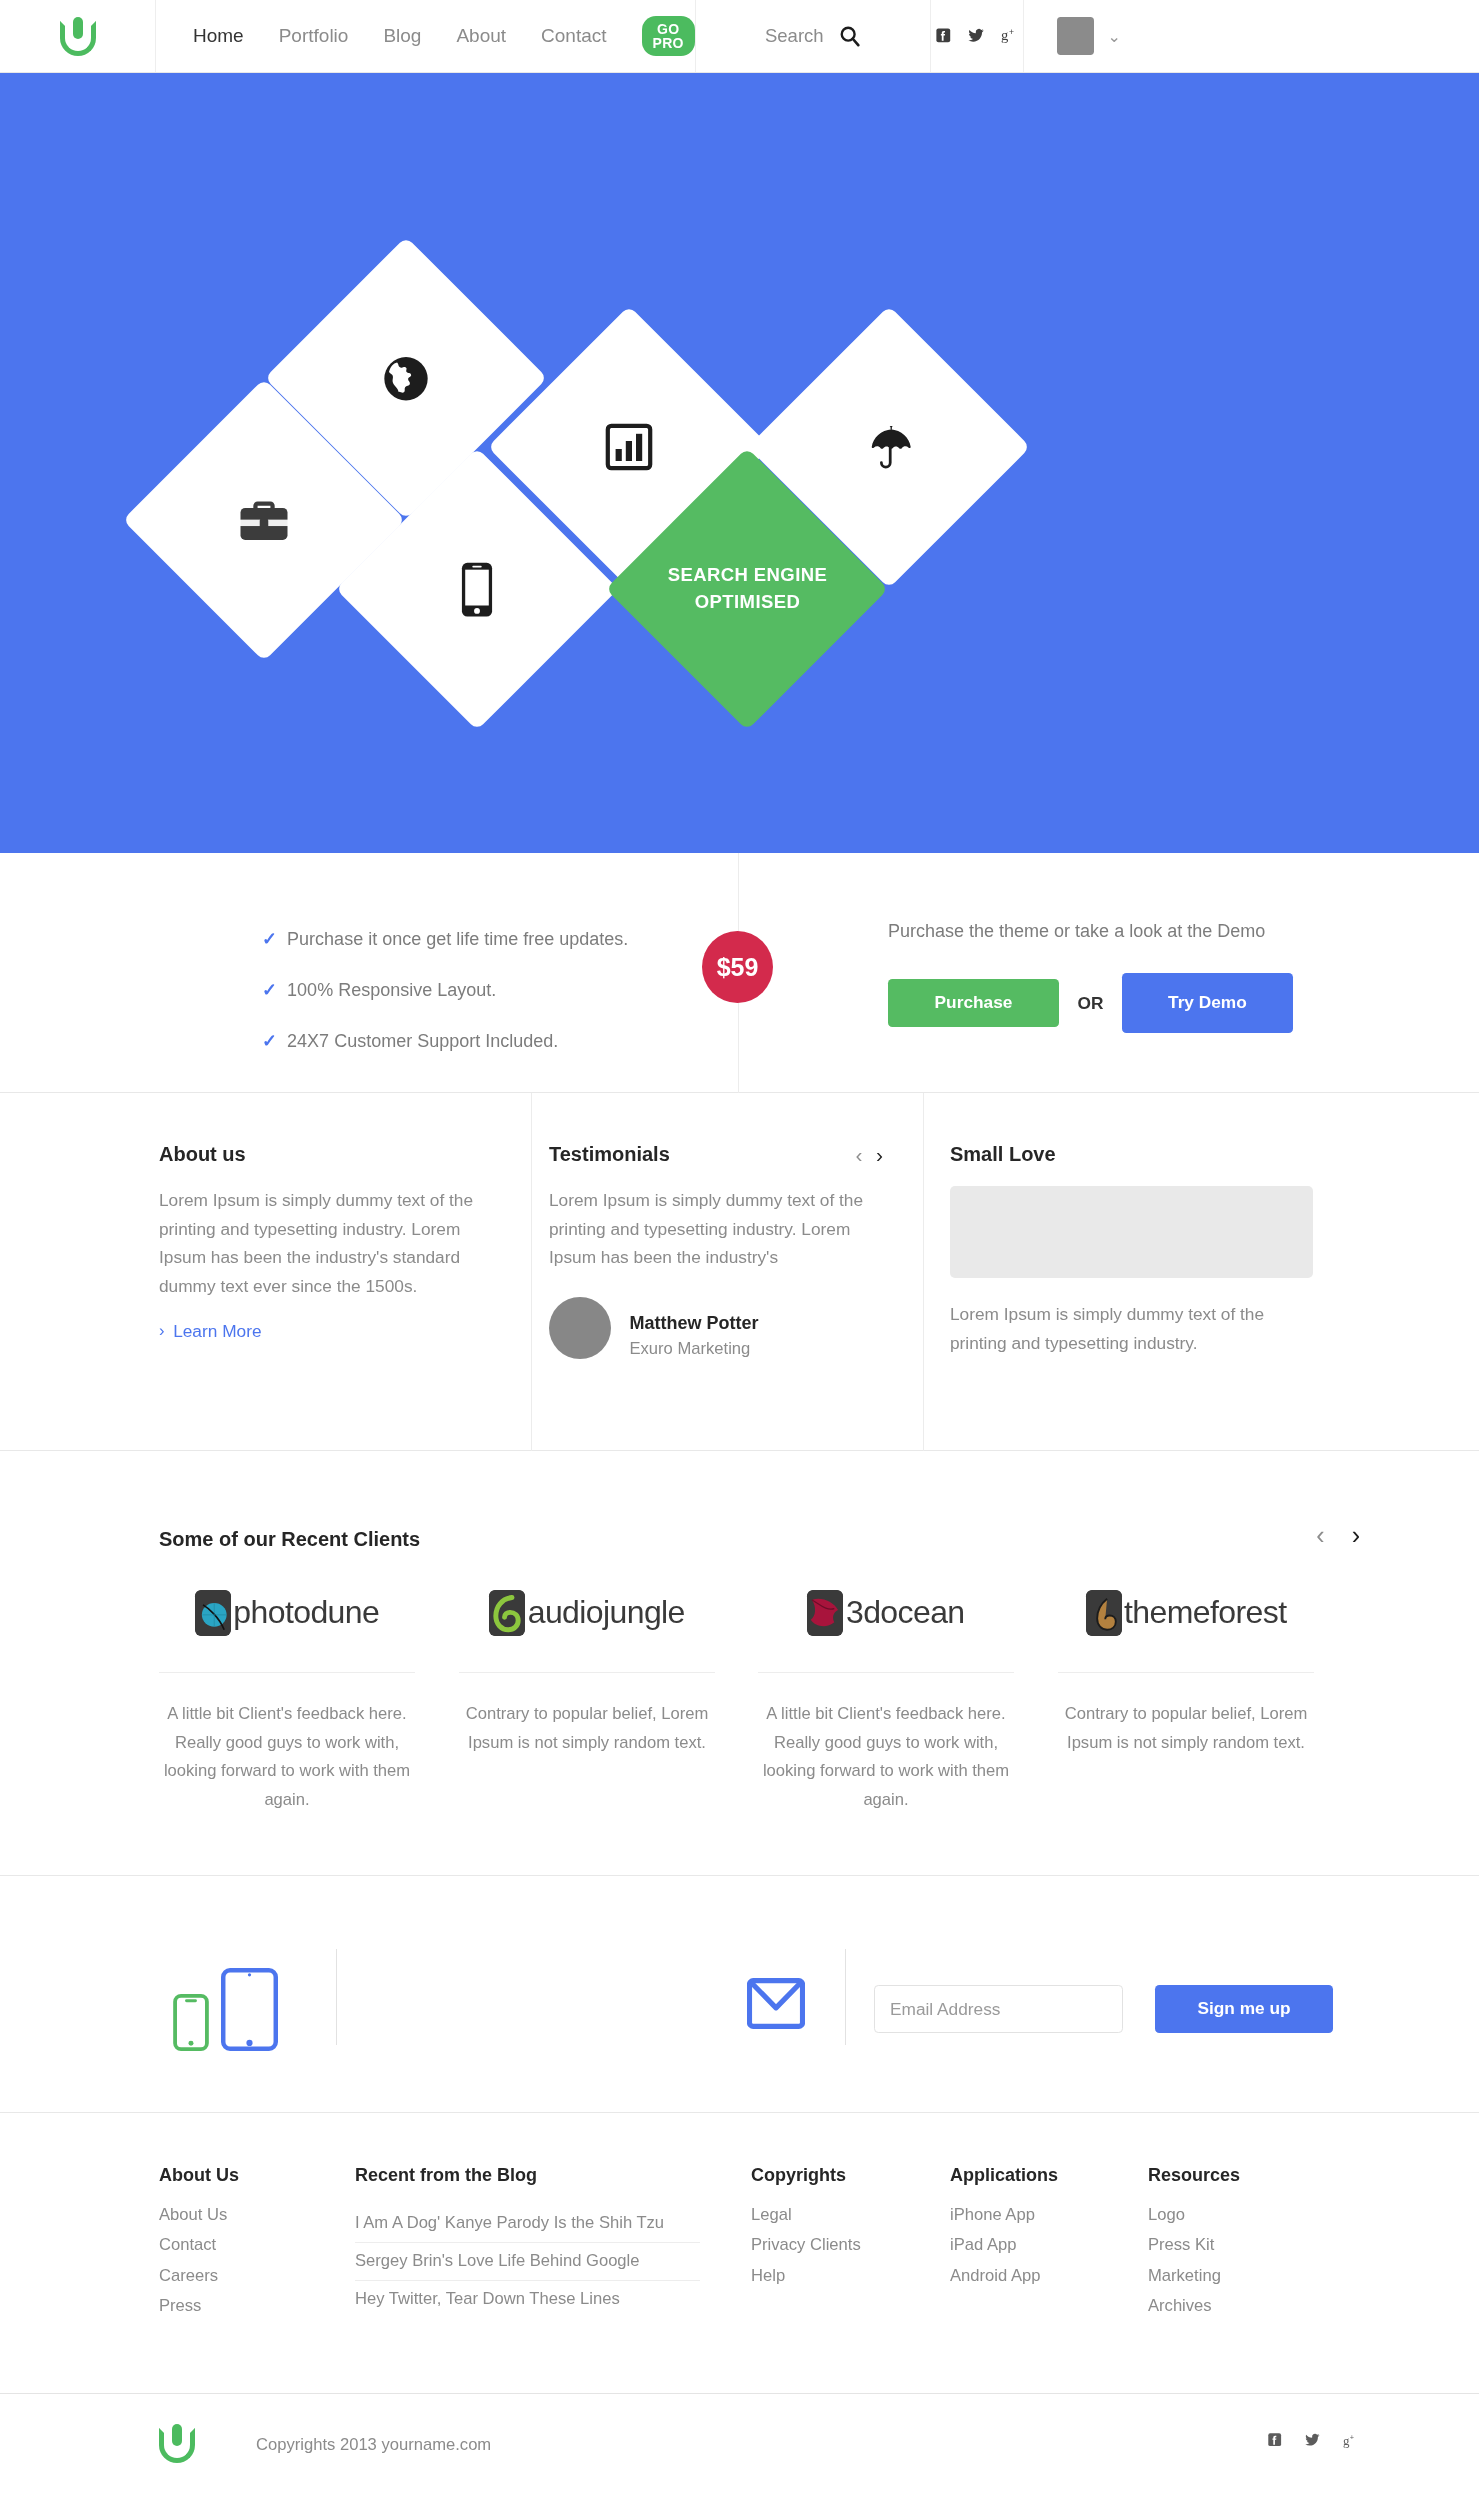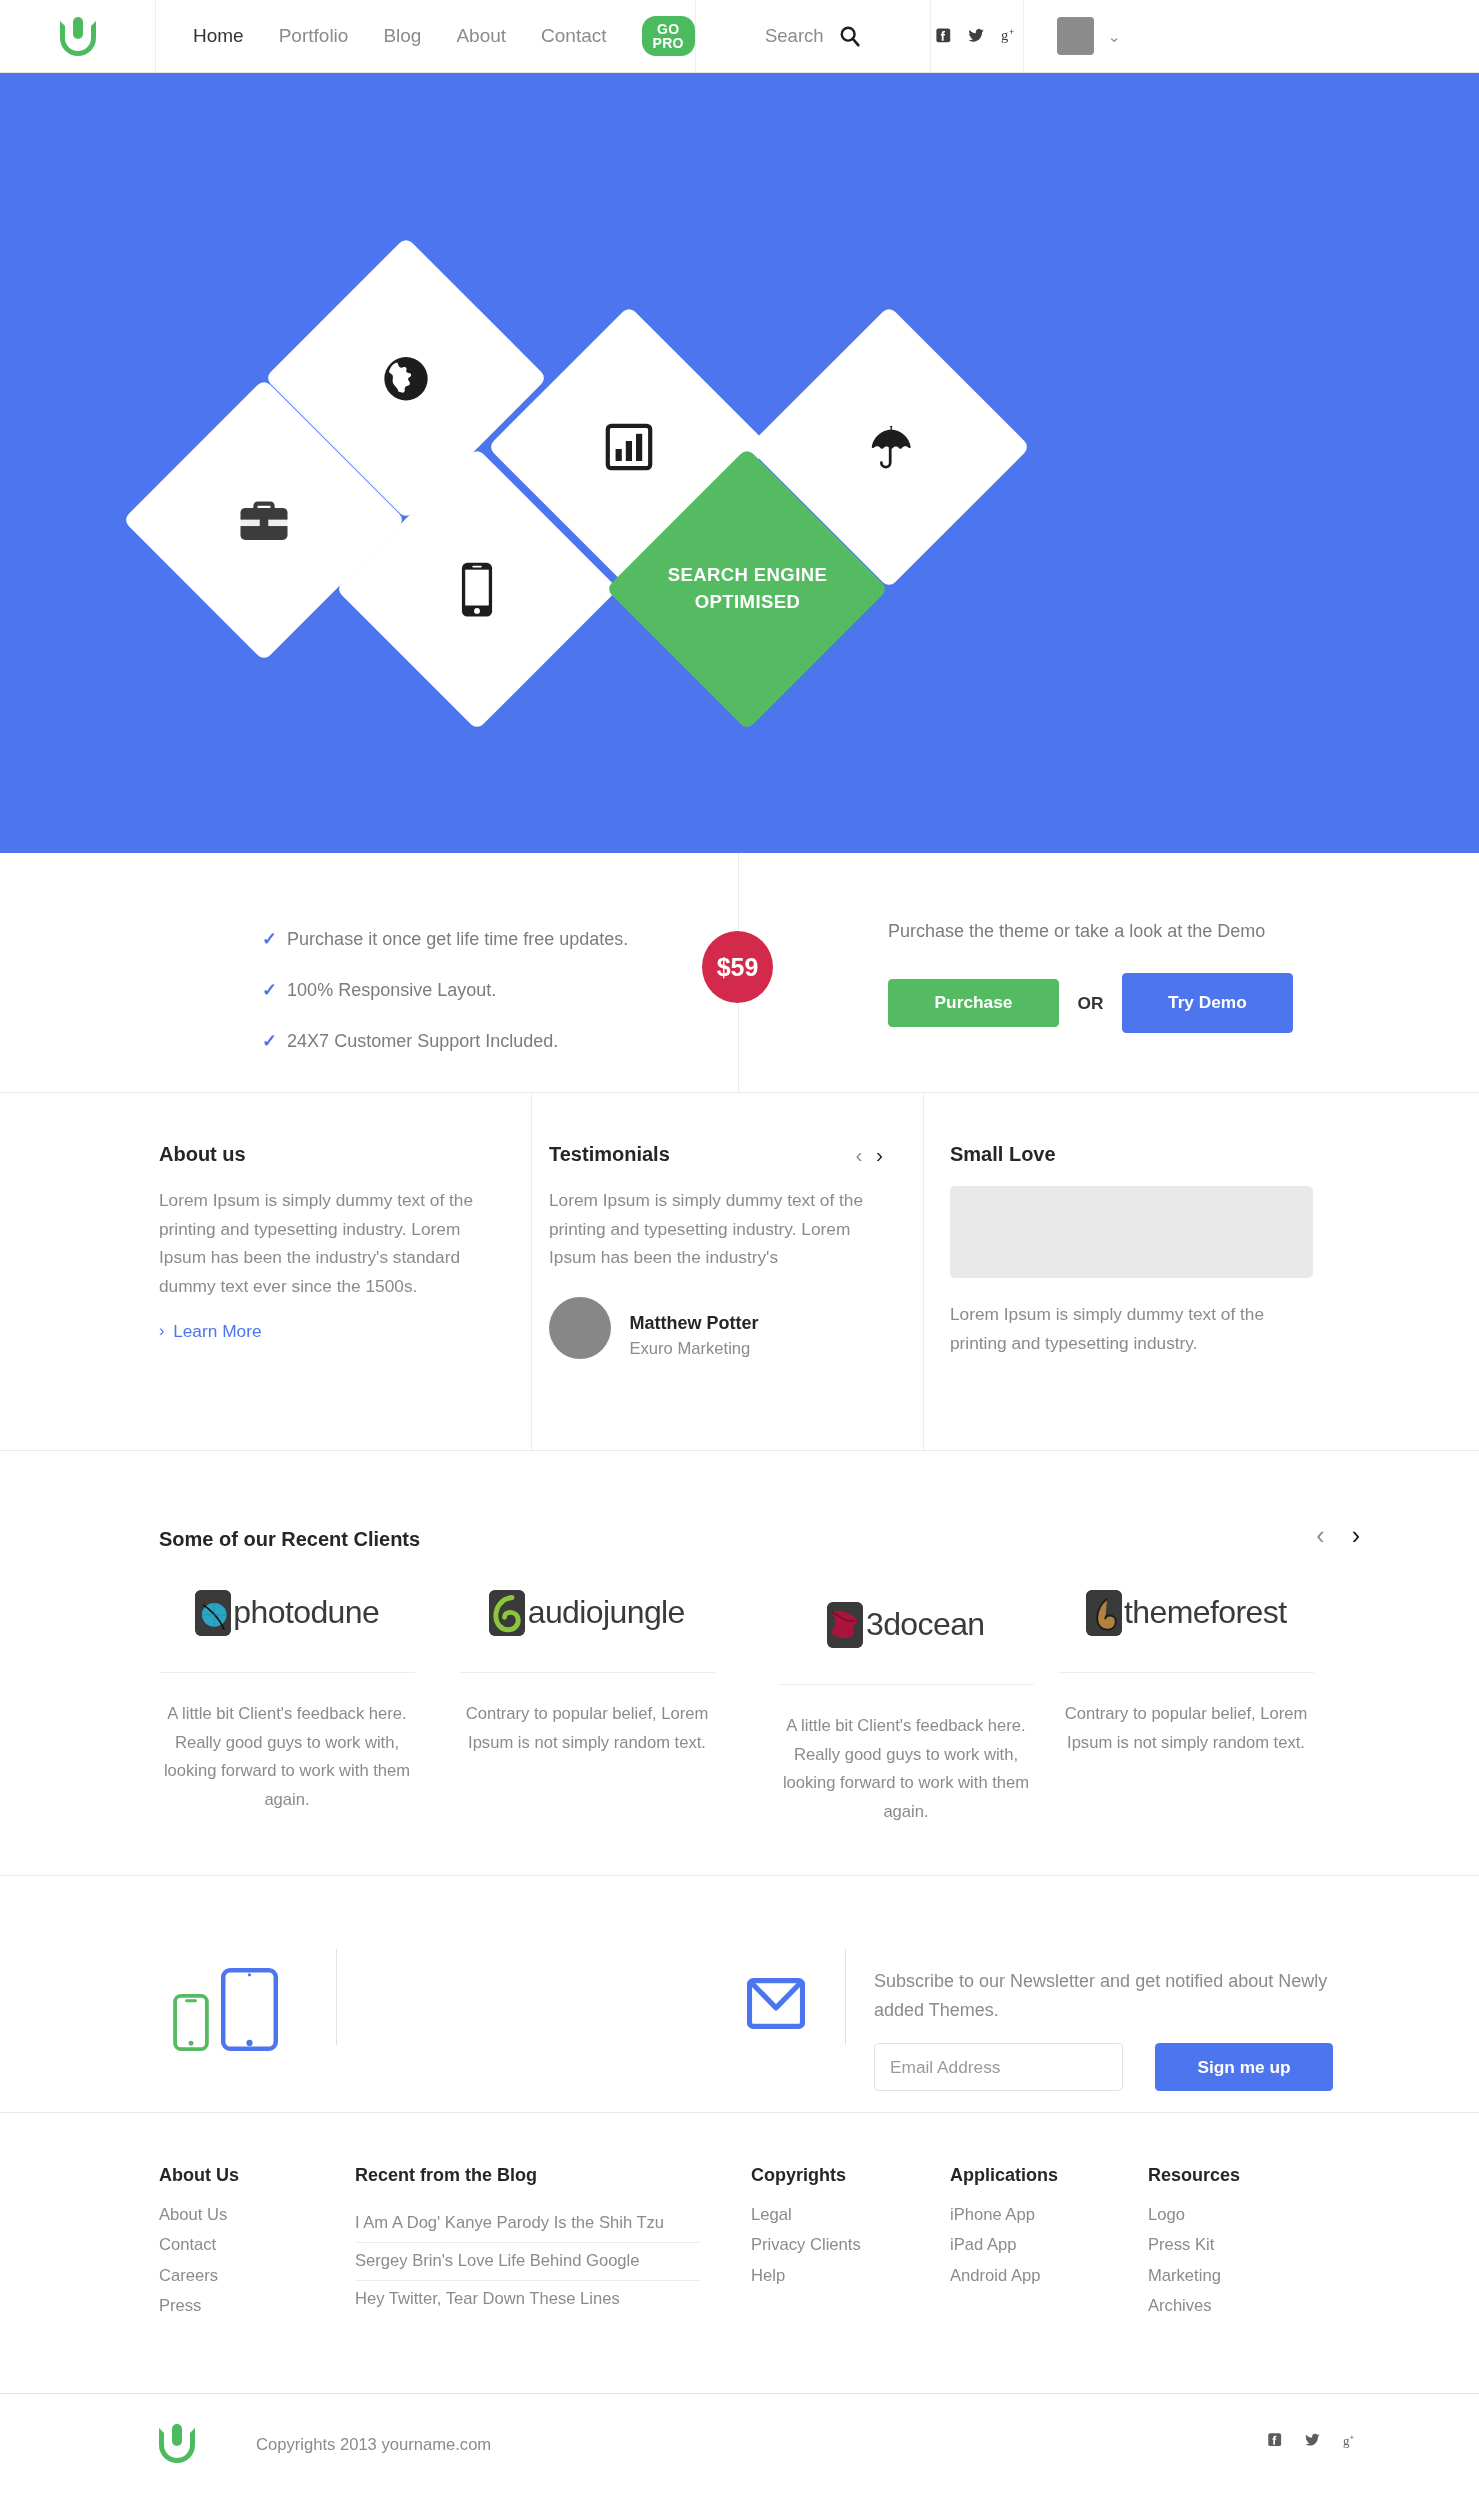--- a/index.html
+++ b/index.html
@@ -392,21 +392,21 @@
               <rect width="58" height="74" rx="10" fill="#3a3a3a"></rect>
               <path d="M37 12c-16 2-26 14-26 30 0 13 9 22 20 22 9 0 16-6 16-15 0-8-6-13-13-13-5 0-9 3-9 8" fill="none" stroke="#8cc63e" stroke-width="8" stroke-linecap="round"></path>
             </svg>
         </span>
         <span class="logo-word">audiojungle</span>
       </div>
       <div class="client-rule"></div>
       <div class="client-text">Contrary to popular belief, Lorem Ipsum is not simply random text.</div>
     </div>
 
-    <div class="client-col" style="left:758px; top:145px;margin-left:20px;">
+    <div class="client-col" style="left:758px; top:133px;">
       <div class="client-logo">
         <span class="logo-tile" style="background:#3a3a3a;">
           <svg width="36" height="46" viewBox="0 0 58 74">
               <rect width="58" height="74" rx="10" fill="#3a3a3a"></rect>
               <path d="M8 16c14-6 34 2 42 16-8 4-10 12-6 20-12 10-30 8-38-4 8-6 10-20 2-32z" fill="#a8143c"></path>
               <path d="M8 16c12 6 22 18 36 14" fill="none" stroke="#6d0d28" stroke-width="2"></path>
             </svg>
         </span>
         <span class="logo-word">3docean</span>
       </div>
@@ -454,21 +454,20 @@
 
     <div style="position:absolute; left:747px; top:102px;">
       <svg width="58" height="51" viewBox="0 0 47 41">
           <rect x="2" y="2" width="43" height="37" rx="3" fill="none" stroke="#4c75ee" stroke-width="4.2"></rect>
           <path d="M3.4 3.5 23.5 24 43.6 3.5" fill="none" stroke="#4c75ee" stroke-width="4.2" stroke-linejoin="round"></path>
         </svg>
     </div>
     <div class="vline" style="left:845px; top:73px; height:96px;"></div>
 
     <div style="position:absolute; left:874px; top:91px; width:481px;">
-      <div class="app-text">Subscribe to our Newsletter and get notified about Newly added Themes.</div>
       <div style="display:flex; align-items:center; gap:32px; margin-top:18px;">
         <input class="email-input" type="text" placeholder="Email Address" style="">
         <button class="btn btn-signup">Sign me up</button>
       </div>
     </div>
   </div>
 
   <div class="footer">
 
     <div class="fcol" style="left:159px; top:52px;">

